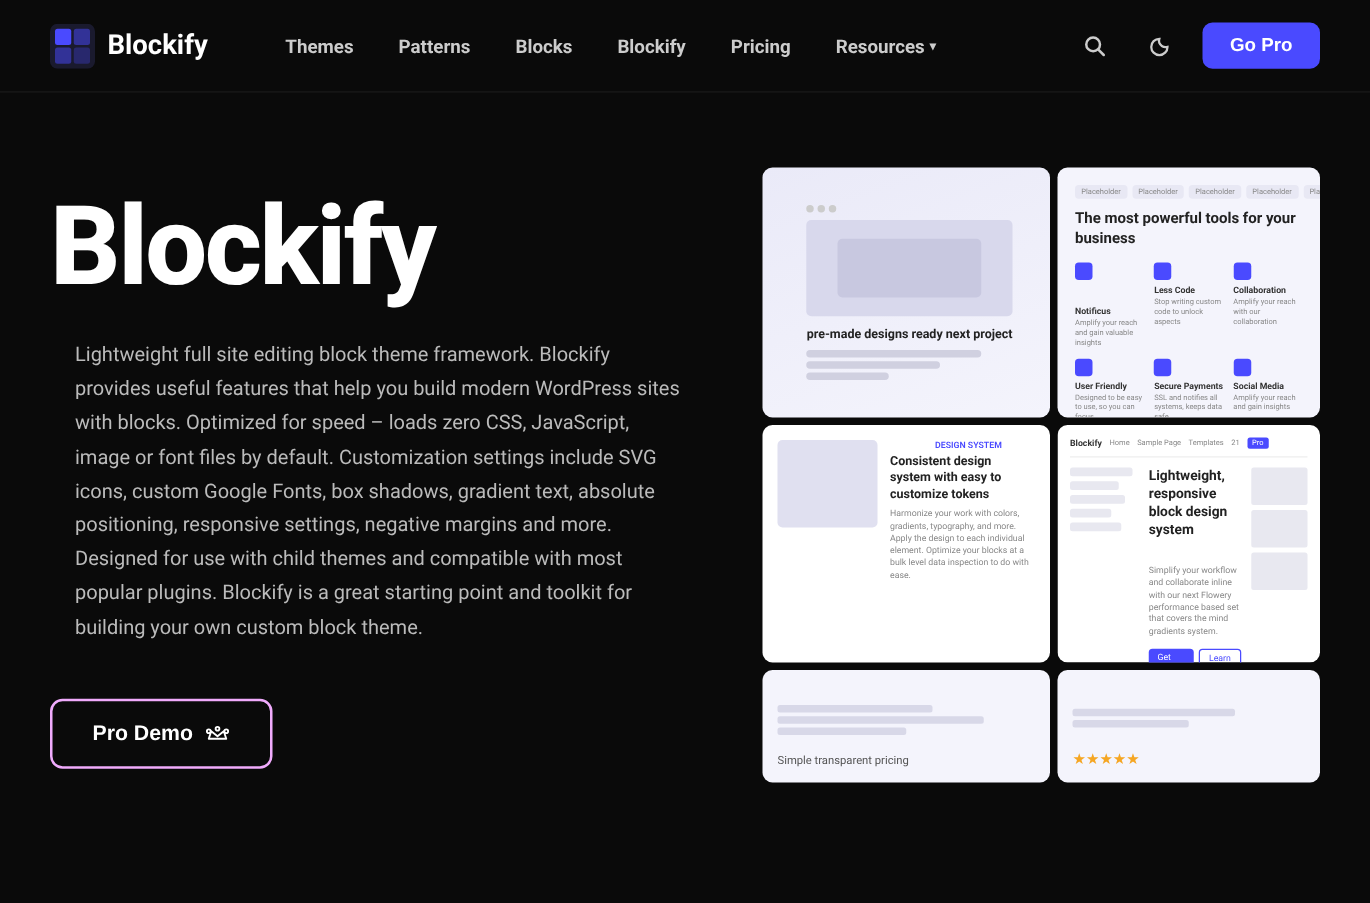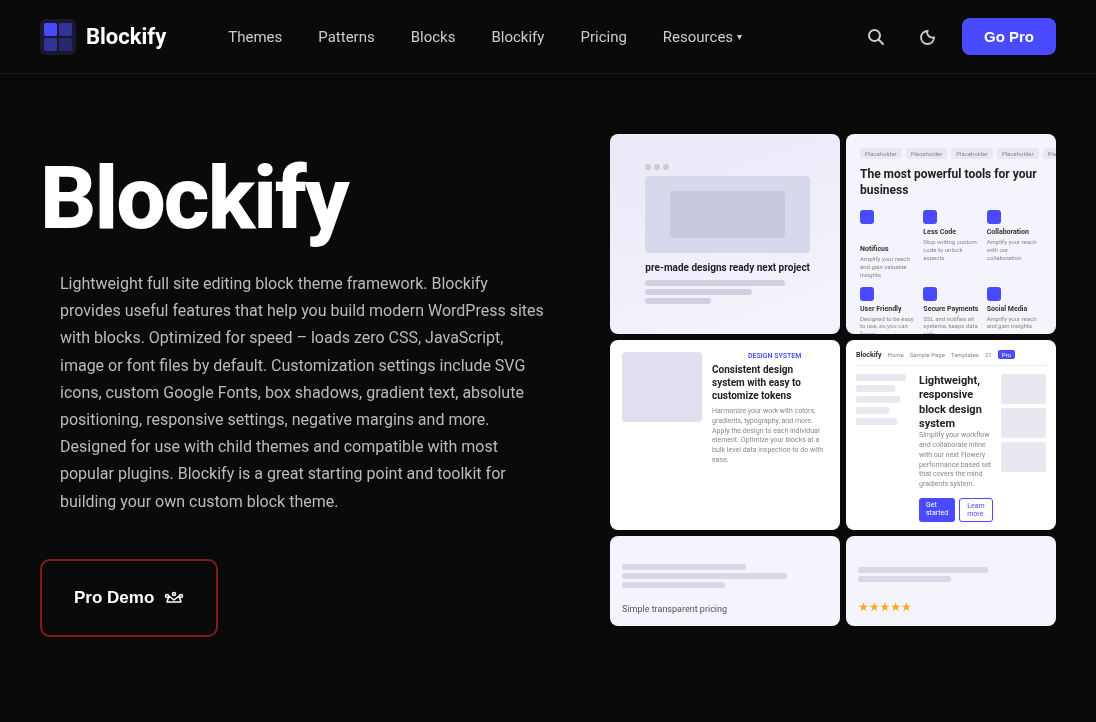--- a/index.html
+++ b/index.html
@@ -49,20 +49,21 @@
     .nav-link {
       color: #ccc;
       text-decoration: none;
       font-size: 15px;
       padding: 6px 14px;
       border-radius: 6px;
       transition: color 0.2s;
       display: flex;
       align-items: center;
       gap: 4px;
+      font-weight: bold;
     }
     .nav-actions {
       display: flex;
       align-items: center;
       gap: 16px;
     }
     .nav-icon-btn {
       background: none;
       border: none;
       color: #ccc;
@@ -127,22 +128,22 @@
       font-size: 17px;
       font-weight: 600;
       cursor: pointer;
       display: flex;
       align-items: center;
       gap: 10px;
     }
     .btn-pro-demo {
       background: transparent;
       color: #fff;
-      border: 2px solid #7f1d1d;
-      padding: 27px 32px;
+      border: 2px solid #f0abfc;
+      padding: 16px 32px;
       border-radius: 10px;
       font-size: 17px;
       font-weight: 600;
       cursor: pointer;
       display: flex;
       align-items: center;
       gap: 10px;
     }
 
     
@@ -338,21 +339,21 @@
           </div>
           <div style="display:flex;gap:8px;flex:1;">
             <div style="width:55px;display:flex;flex-direction:column;gap:4px;">
               <div style="height:7px;background:#e8e8f0;border-radius:2px;width:90%;"></div>
               <div style="height:7px;background:#e8e8f0;border-radius:2px;width:70%;"></div>
               <div style="height:7px;background:#e8e8f0;border-radius:2px;width:80%;"></div>
               <div style="height:7px;background:#e8e8f0;border-radius:2px;width:60%;"></div>
               <div style="height:7px;background:#e8e8f0;border-radius:2px;width:75%;"></div>
             </div>
             <div style="flex:1;">
-              <div style="font-size:11px;font-weight:700;color:#222;margin-bottom:0;line-height:1.3;">Lightweight, responsive block design system</div>
+              <div style="font-size:11px;font-weight:700;color:#222;margin-bottom:21px;line-height:1.3;">Lightweight, responsive block design system</div>
               <div style="font-size:7px;color:#888;line-height:1.4;margin-bottom:8px;">Simplify your workflow and collaborate inline with our next Flowery performance based set that covers the mind gradients system.</div>
               <div style="display:flex;gap:4px;">
                 <div style="background:#4a4aff;color:#fff;font-size:7px;padding:3px 7px;border-radius:3px;">Get started</div>
                 <div style="border:1px solid #4a4aff;color:#4a4aff;font-size:7px;padding:3px 7px;border-radius:3px;">Learn more</div>
               </div>
             </div>
             <div style="width:45px;display:flex;flex-direction:column;gap:4px;">
               <div style="height:30px;background:#e8e8f0;border-radius:2px;"></div>
               <div style="height:30px;background:#e8e8f0;border-radius:2px;"></div>
               <div style="height:30px;background:#e8e8f0;border-radius:2px;"></div>

